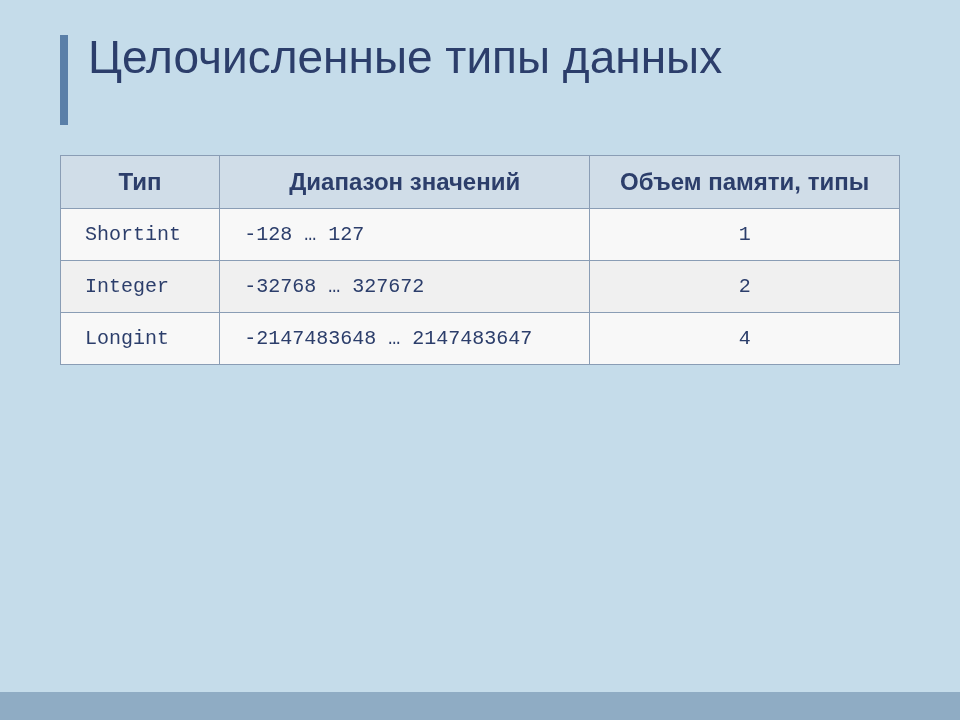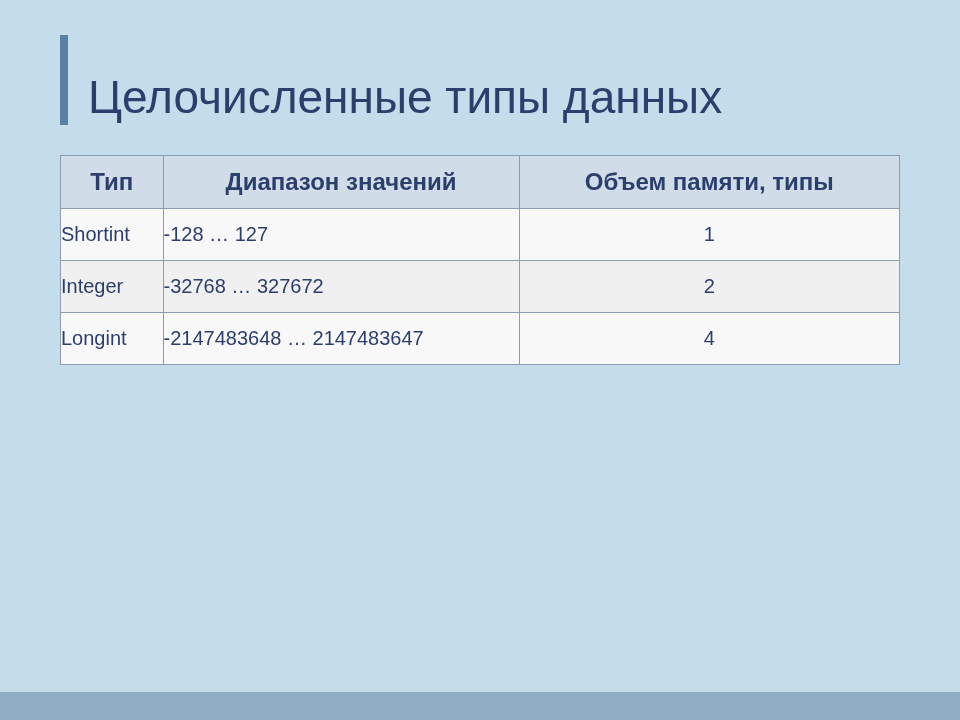--- a/index.html
+++ b/index.html
@@ -22,21 +22,21 @@
       height: 720px;
       background-color: #c5dcea;
       padding: 30px 60px 40px 60px;
       display: flex;
       flex-direction: column;
       gap: 30px;
     }
 
     .header-area {
       display: flex;
-      align-items: flex-end;
+      align-items: flex-start;
       gap: 20px;
     }
 
     .blue-bar {
       width: 8px;
       height: 90px;
       background-color: #5a7fa8;
       flex-shrink: 0;
       margin-top: 5px;
     }
@@ -68,25 +68,26 @@
       padding: 12px 16px;
       text-align: center;
       font-size: 24px;
       font-weight: bold;
       color: #2c3e6b;
       vertical-align: middle;
     }
 
     table td {
       border: 1px solid #8a9db5;
-      padding: 14px 0;
+      padding: 14px 24px;
       font-size: 20px;
       color: #2c3e6b;
       vertical-align: middle;
       background-color: #f8f8f8;
+      font-family: Liberation Mono, monospace;
     }
 
     table td:first-child {
       text-align: left;
       font-weight: normal;
     }
 
     table td:nth-child(2) {
       text-align: left;
     }

